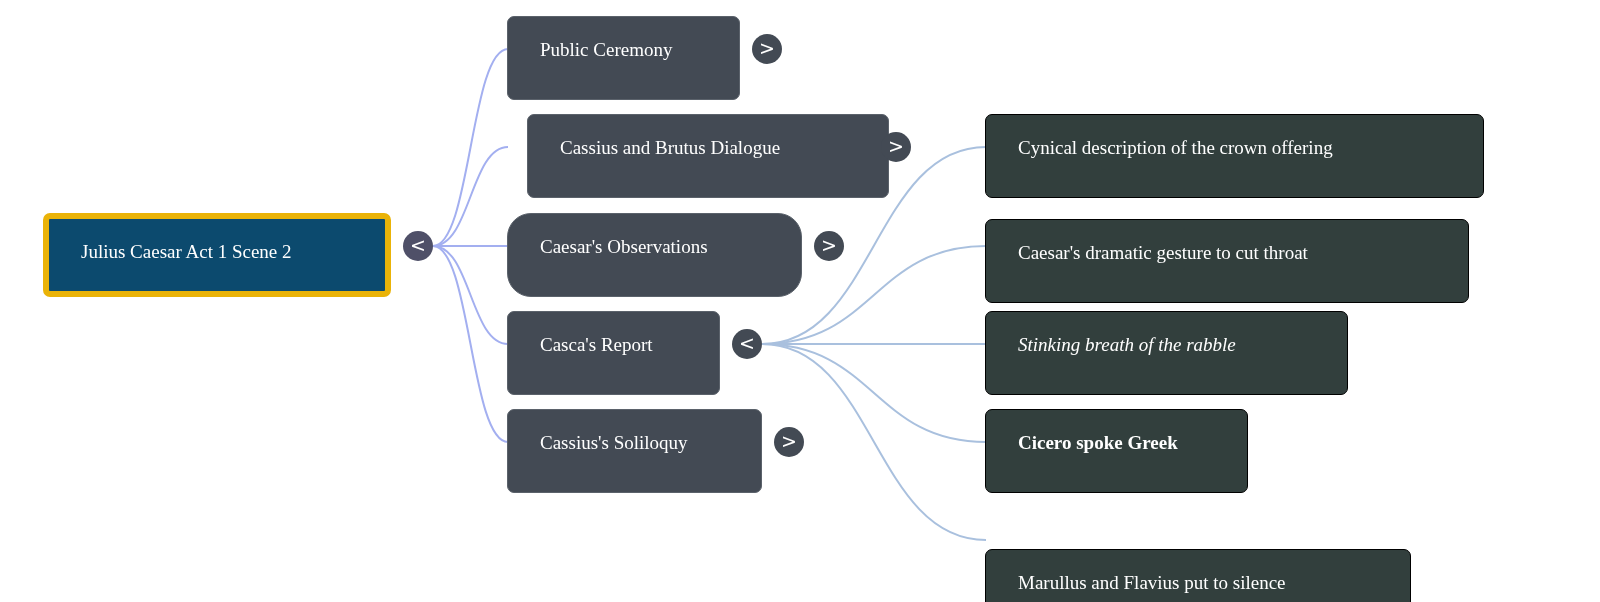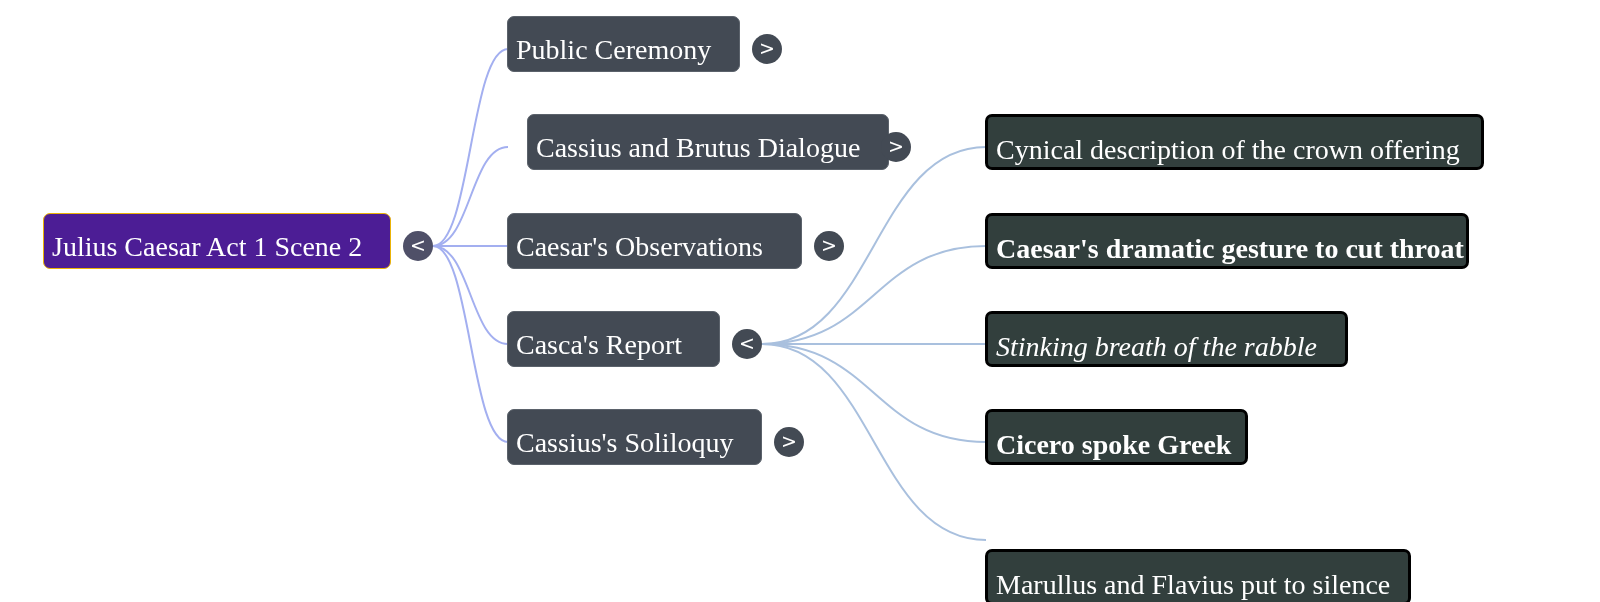--- a/index.html
+++ b/index.html
@@ -1,24 +1,24 @@
 <!DOCTYPE html>
 <html><head>
 <meta charset="utf-8">
 <style>
   html, body { margin: 0; padding: 0; background: #ffffff; }
   body { width: 1600px; height: 602px; position: relative; overflow: hidden;
          font-family: "Liberation Serif", "DejaVu Serif", serif; }
   #links { position: absolute; left: 0; top: 0; width: 1600px; height: 602px; }
-  .node { position: absolute; height: 56px; border-radius: 7px; color: #ffffff;
-          font-size: 28px; line-height: 66px; padding-left: 8px; box-sizing: border-box;
+  .node { position: absolute; height: 84px; border-radius: 7px; color: #ffffff;
+          font-size: 19px; line-height: 66px; padding-left: 32px; box-sizing: border-box;
           white-space: nowrap; cursor: pointer; }
-  .node.root { background: #4c1d95; border: 1px solid #eab308; }
+  .node.root { background: #0c4a6e; border: 6px solid #eab308; }
   .node.l1 { background: #434a54; border: 1px solid #5b626b; }
-  .node.l2 { background: #323f3d; border: 3px solid #000000; }
+  .node.l2 { background: #323f3d; border: 1px solid #000000; }
   .toggle { position: absolute; width: 30px; height: 30px; border-radius: 50%;
             color: #ffffff; font-family: "DejaVu Sans", sans-serif; font-size: 19px;
             line-height: 29px; text-align: center; cursor: pointer; }
   .toggle.root-t { background: #4f5068; }
   .toggle.l1-t { background: #434a54; }
 </style>
 </head>
 <body>
 
 <svg id="links">
@@ -42,39 +42,39 @@
 <div class="node l1" style="left:507px; top:16px; width:233px;">
   <span>Public Ceremony</span>
 </div>
 <div class="toggle l1-t" style="left:752px; top:34px;">&gt;</div>
 
 <div class="node l1" style="left:507px; top:114px; width:362px;margin-left:20px;">
   <span>Cassius and Brutus Dialogue</span>
 </div>
 <div class="toggle l1-t" style="left:881px; top:132px;">&gt;</div>
 
-<div class="node l1" style="left:507px; top:213px; width:295px;">
+<div class="node l1" style="left:507px; top:213px; width:295px;border-radius:24px;">
   <span>Caesar's Observations</span>
 </div>
 <div class="toggle l1-t" style="left:814px; top:231px;">&gt;</div>
 
 <div class="node l1" style="left:507px; top:311px; width:213px;font-family:Liberation Serif, serif;">
   <span>Casca's Report</span>
 </div>
 <div class="toggle l1-t" style="left:732px; top:329px;">&lt;</div>
 
 <div class="node l1" style="left:507px; top:409px; width:255px;">
   <span>Cassius's Soliloquy</span>
 </div>
 <div class="toggle l1-t" style="left:774px; top:427px;">&gt;</div>
 
 <div class="node l2" style="left:985px; top:114px; width:499px;">
   <span>Cynical description of the crown offering</span>
 </div>
-<div class="node l2" style="left:985px; top:213px; width:484px;font-weight:bold;">
+<div class="node l2" style="left:985px; top:219px; width:484px;">
   <span>Caesar's dramatic gesture to cut throat</span>
 </div>
 <div class="node l2" style="left:985px; top:311px; width:363px;font-style:italic;">
   <span>Stinking breath of the rabble</span>
 </div>
 <div class="node l2" style="left:985px; top:409px; width:263px;font-weight:bold;">
   <span>Cicero spoke Greek</span>
 </div>
 <div class="node l2" style="left:985px; top:508px; width:426px;margin-top:41px;">
   <span>Marullus and Flavius put to silence</span>

